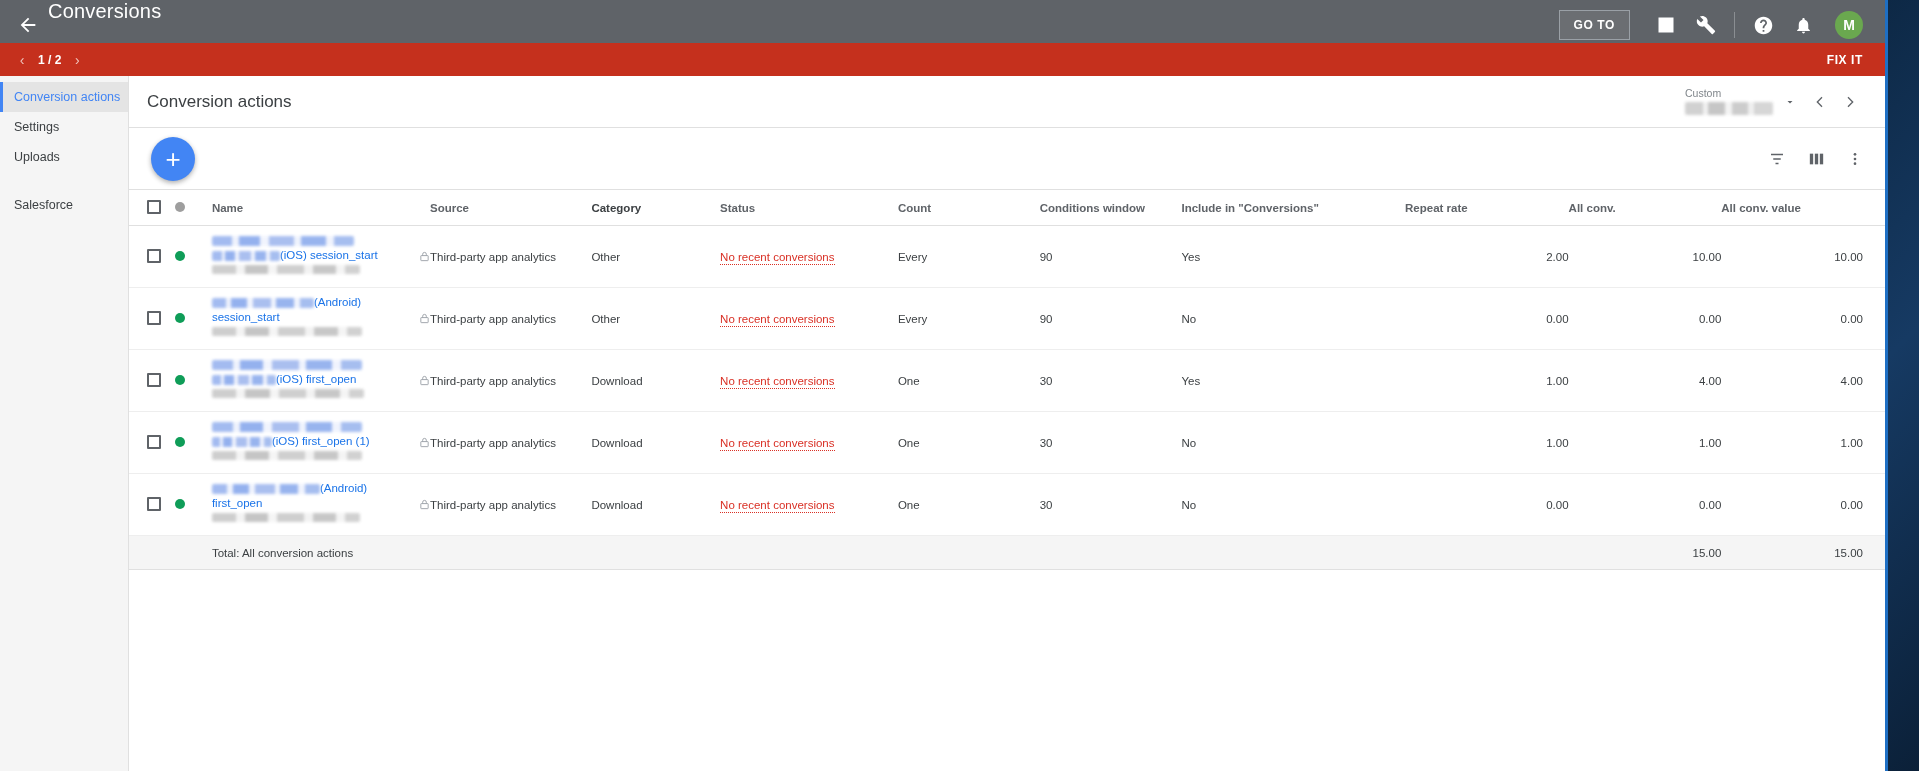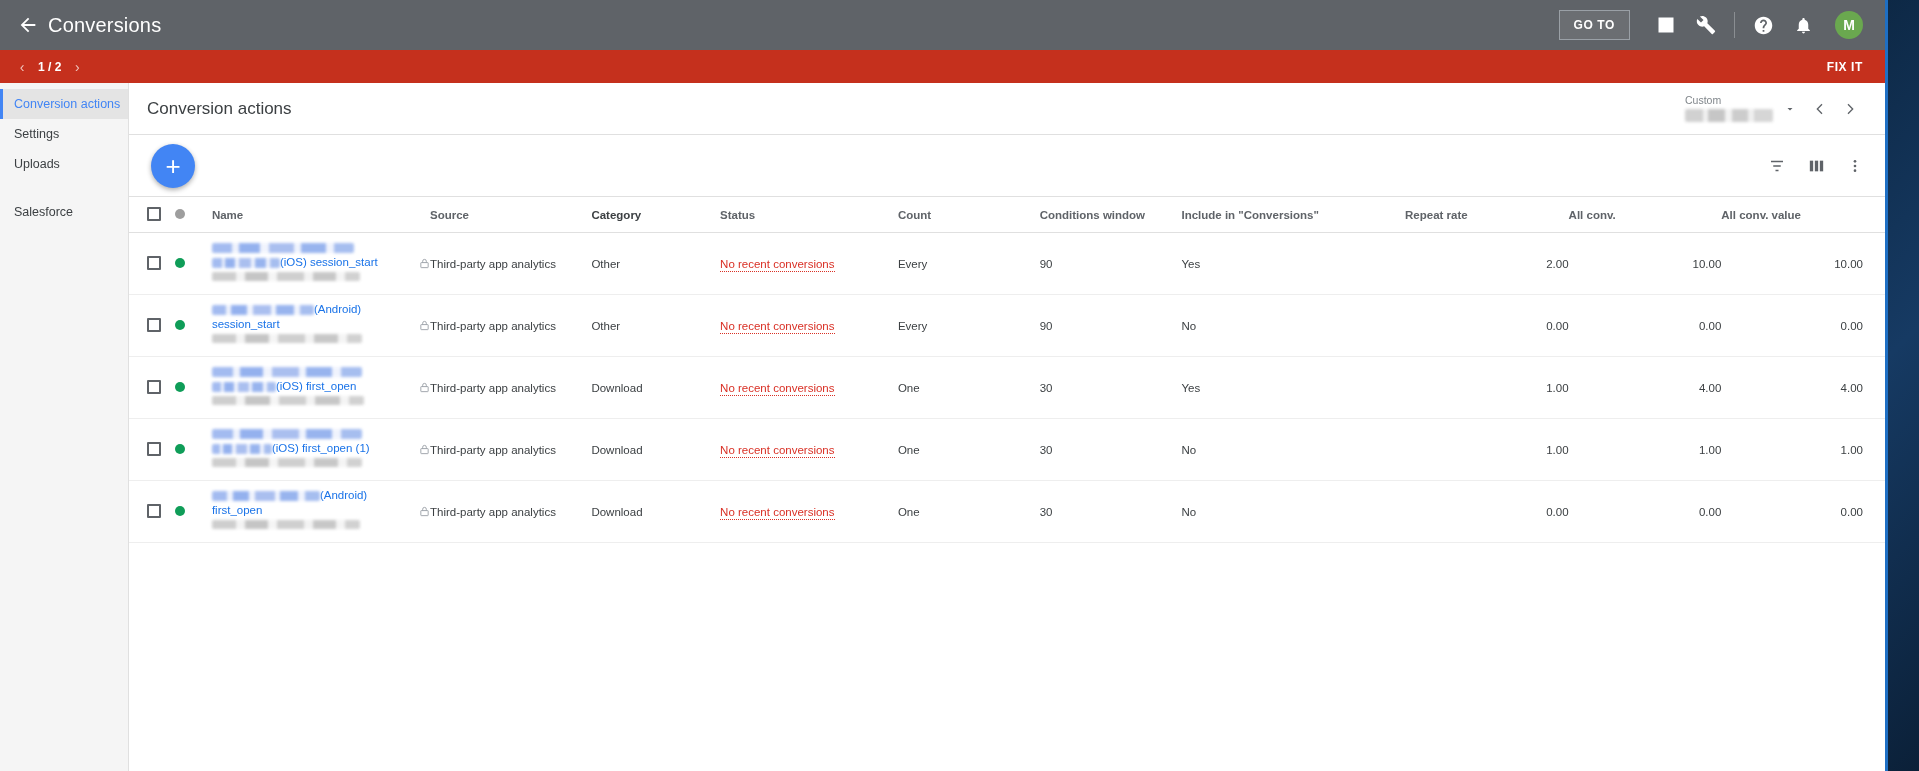--- a/index.html
+++ b/index.html
@@ -21,21 +21,21 @@
     background: #1e6fc4;
   }
 
   .browser {
     position: absolute; top: 0; left: 0; width: 1885px; height: 771px;
     background: #ffffff; overflow: hidden;
   }
 
   
   .appbar {
-    height: 50px; background: #5f6368; display: flex; align-items: center;
+    height: 43px; background: #5f6368; display: flex; 
     position: relative;
   }
   .back-arrow {
     width: 56px; height: 50px; display: flex; align-items: center; justify-content: center;
     color: #fff; cursor: pointer;
   }
   .back-arrow svg { display:block; }
   .app-title {
     color: #ffffff; font-size: 20px; font-weight: 400; letter-spacing: .2px;
     margin-left: -8px;
@@ -546,20 +546,33 @@
                   <span class="status-link">No recent conversions</span>
                 </td>
                 <td class="c-cnt">One</td>
                 <td class="c-win">30</td>
                 <td class="c-inc">No</td>
                 <td class="c-rate num">0.00</td>
                 <td class="c-all num">0.00</td>
                 <td class="c-allv num">0.00</td>
               </tr>
 
+              <tr class="total-row">
+                <td class="c-check"></td>
+                <td class="c-dot"></td>
+                <td class="c-name" colspan="2">Total: All conversion actions</td>
+                <td class="c-cat"></td>
+                <td class="c-stat"></td>
+                <td class="c-cnt"></td>
+                <td class="c-win"></td>
+                <td class="c-inc"></td>
+                <td class="c-rate num"></td>
+                <td class="c-all num">15.00</td>
+                <td class="c-allv num">15.00</td>
+              </tr>
             </tbody>
           </table>
           <div class="below-table"></div>
         </div>
 
       </div>
     </div>
   </div>
 </div>
 

